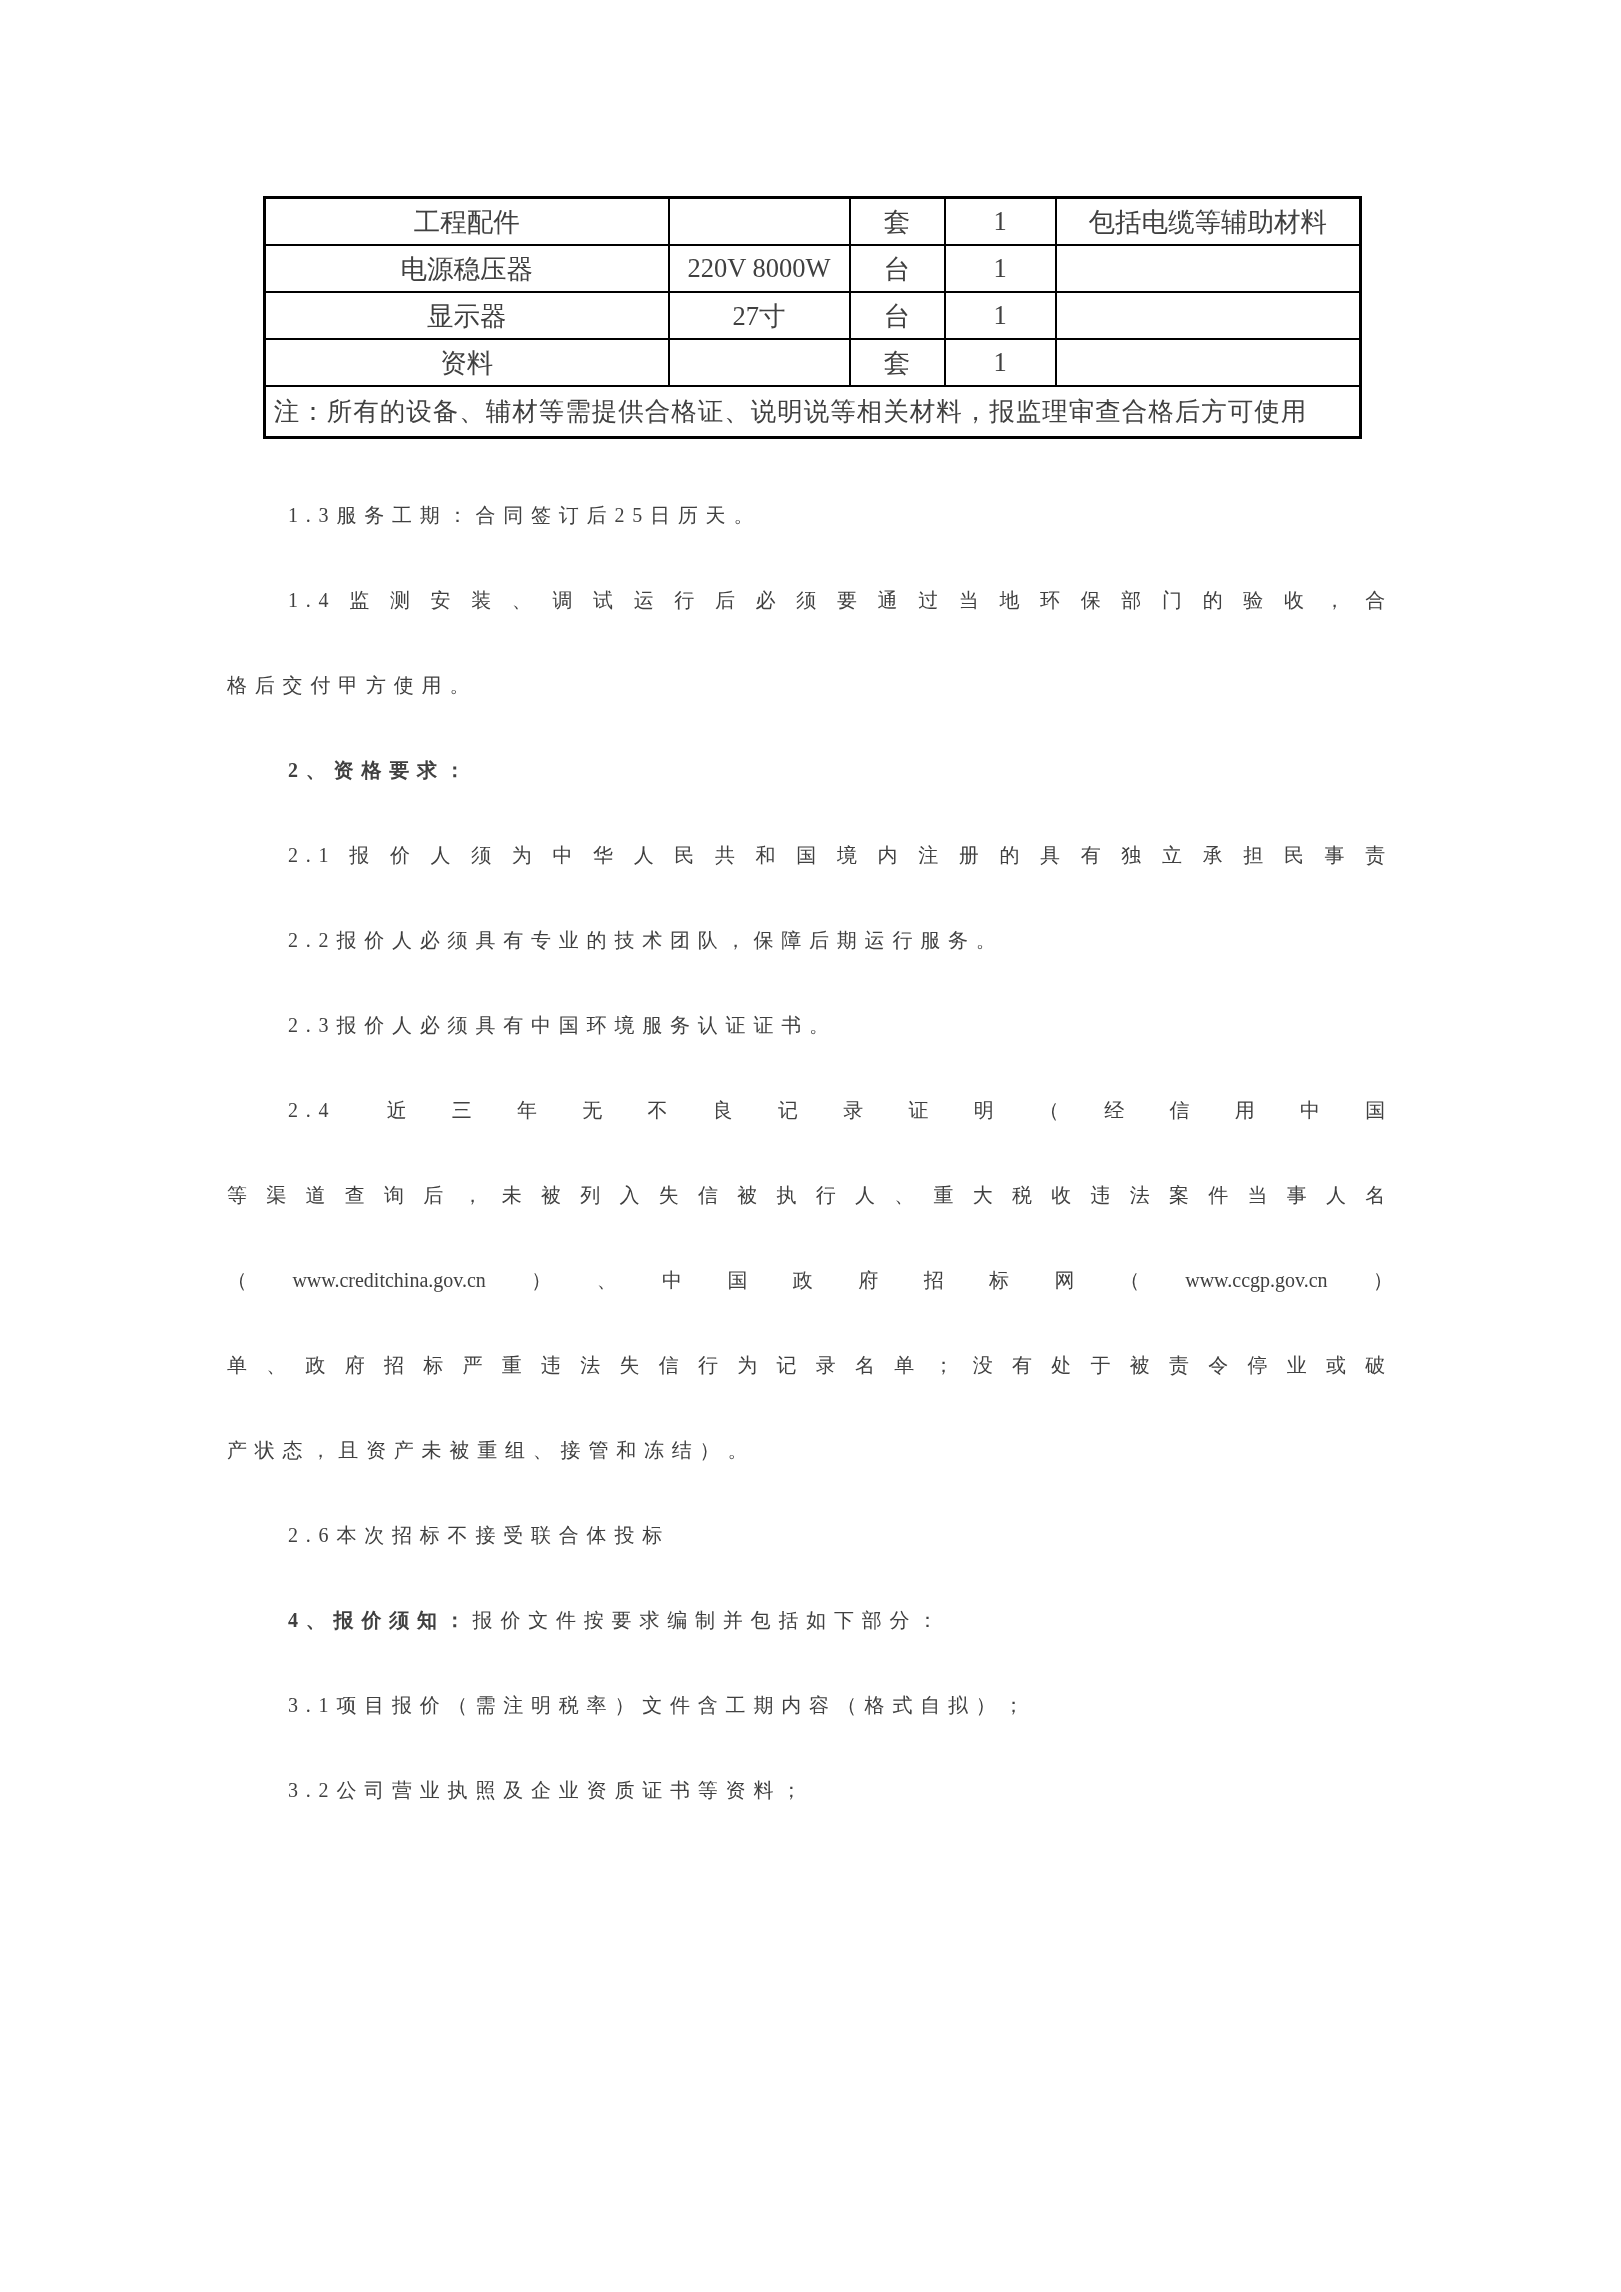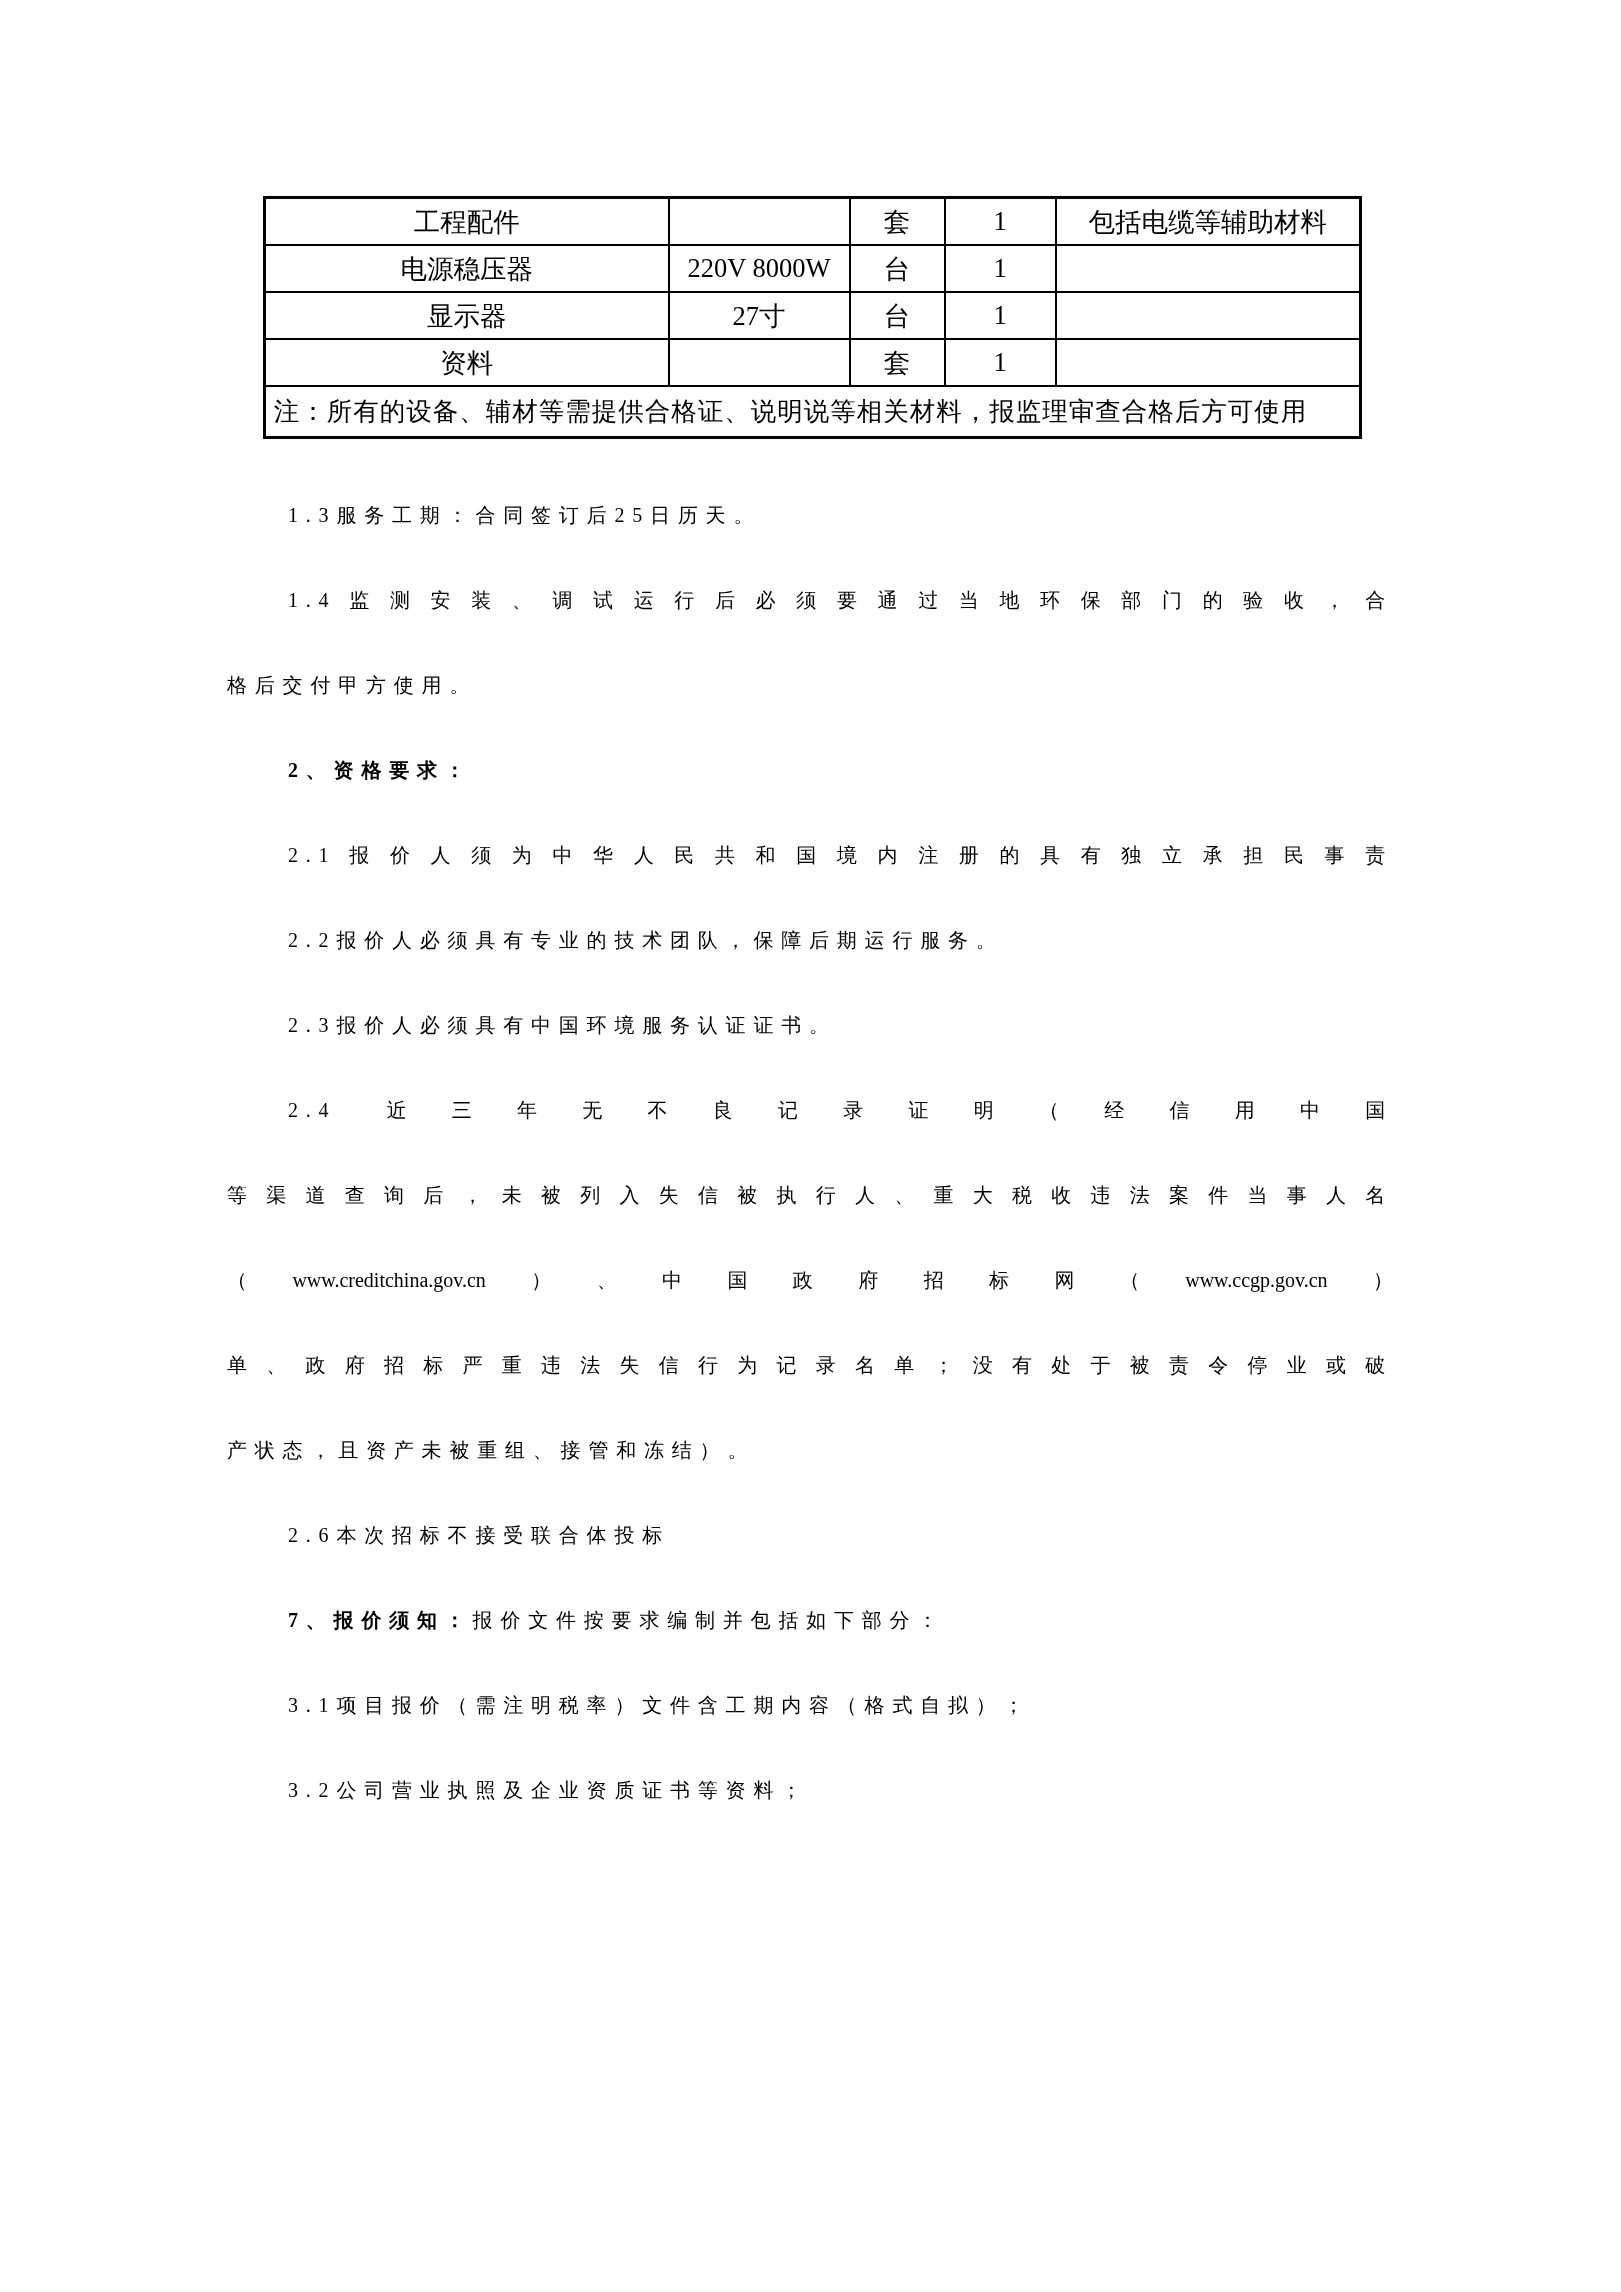--- a/index.html
+++ b/index.html
@@ -1,21 +1,21 @@
 <!DOCTYPE html>
 <html><head>
 <meta charset="utf-8">
 <style>
   html, body { margin: 0; padding: 0; background: #ffffff; }
   .page {
     position: relative;
     width: 1621px;
     height: 2293px;
     background: #ffffff;
-    color: #000000;
+    color: #404040;
     font-family: "Liberation Serif", "DejaVu Serif", serif;
     overflow: hidden;
   }
   
   table.spec-table {
     position: absolute;
     left: 263px;
     top: 196px;
     width: 1096px;
     border-collapse: collapse;
@@ -116,20 +116,20 @@
     <div class="doc-line indent ls fill">2.1报价人须为中华人民共和国境内注册的具有独立承担民事责</div>
     <div class="doc-line indent ls">2.2报价人必须具有专业的技术团队，保障后期运行服务。</div>
     <div class="doc-line indent ls">2.3报价人必须具有中国环境服务认证证书。</div>
     <div class="doc-line indent ls fill">2.4 近三年无不良记录证明（经信用中国</div>
     <div class="doc-line ls fill">等渠道查询后，未被列入失信被执行人、重大税收违法案件当事人名</div>
     <div class="doc-line fill">（www.creditchina.gov.cn）、中国政府招标网（www.ccgp.gov.cn）</div>
     <div class="doc-line ls fill">单、政府招标严重违法失信行为记录名单；没有处于被责令停业或破</div>
     <div class="doc-line ls">产状态，且资产未被重组、接管和冻结）。</div>
     <div class="doc-line indent ls">2.6本次招标不接受联合体投标</div>
     <div class="doc-line indent ls">
-      <span class="b">7、报价须知：</span><span>报价文件按要求编制并包括如下部分：</span>
+      <span class="b">4、报价须知：</span><span>报价文件按要求编制并包括如下部分：</span>
     </div>
     <div class="doc-line indent ls">3.1项目报价（需注明税率）文件含工期内容（格式自拟）；</div>
     <div class="doc-line indent ls">3.2公司营业执照及企业资质证书等资料；</div>
   </div>
 
 </div>
 
 
 </body></html>

